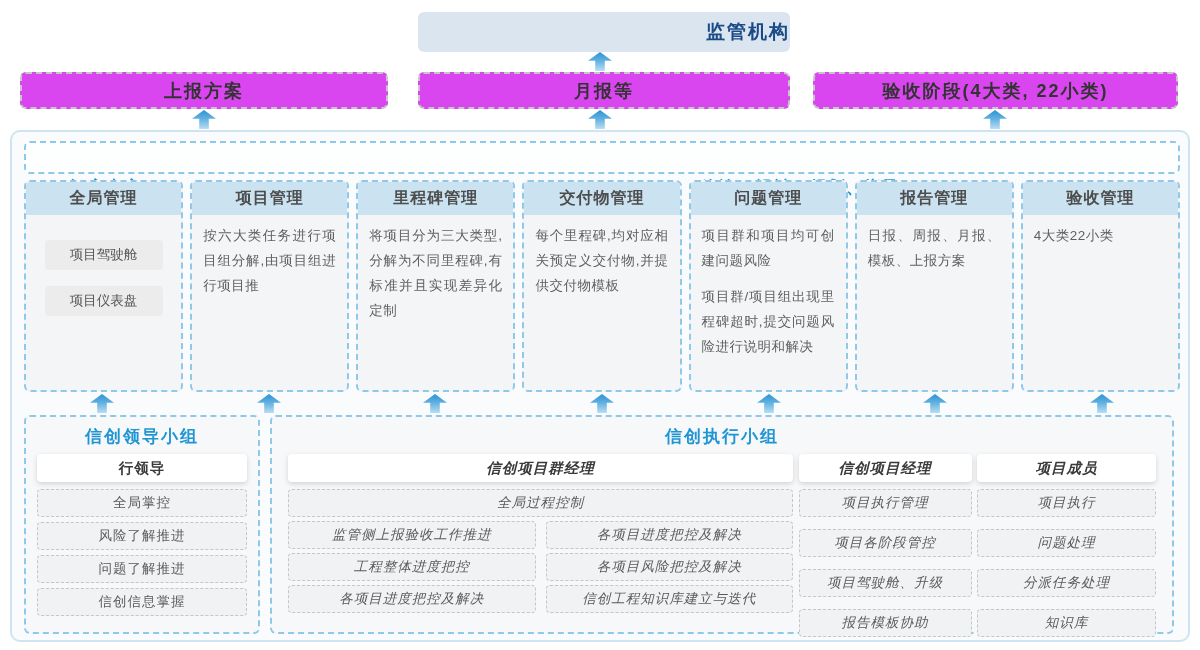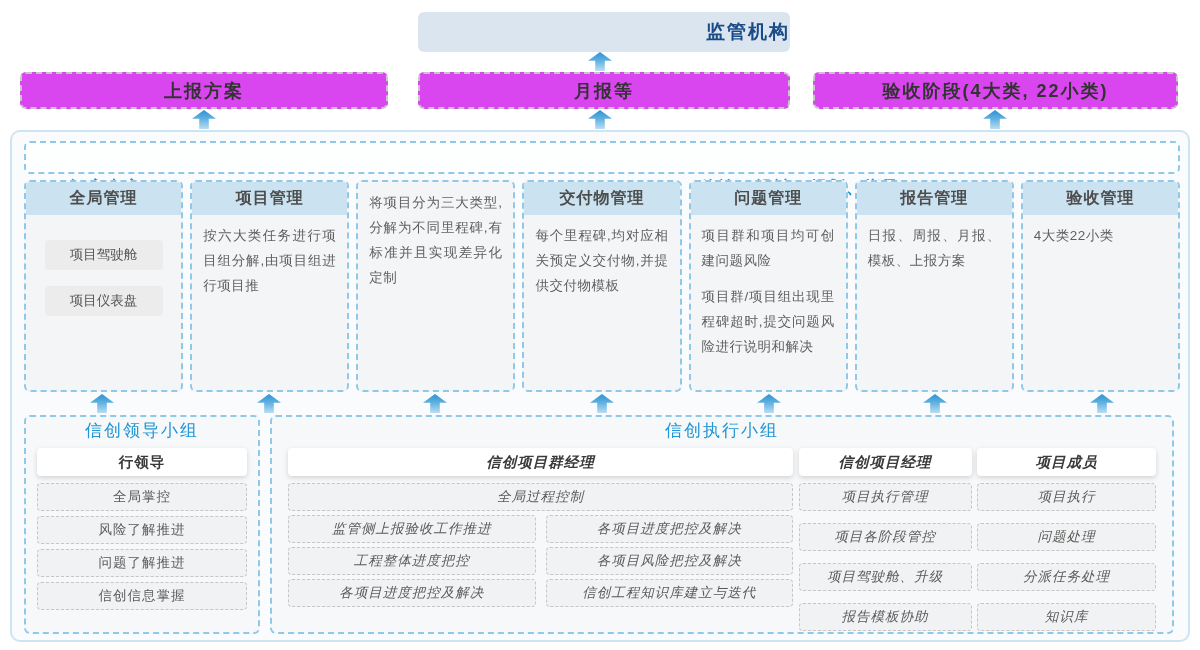--- a/index.html
+++ b/index.html
@@ -68,22 +68,22 @@
     font-size:13.5px; color:#555;
   }
   
   .group{
     position:absolute; top:283px; height:219px;
     background:#f6f8f9; border:2px dashed #90c8e8; border-radius:6px;
   }
   .group.leader{ left:12px;  width:236px; }
   .group.exec{   left:258px; width:904px; }
   .group-title{
-    margin-top:2px; text-align:center;
-    font-size:17px; font-weight:normal; color:#2095d3; letter-spacing:2px;
+    margin-top:8px; text-align:center;
+    font-size:17px; font-weight:bold; color:#2095d3; letter-spacing:2px;
   }
   .pill-white{
     height:28px; background:#ffffff; border-radius:4px;
     box-shadow:0 2px 5px rgba(0,0,0,0.15);
     display:flex; align-items:center; justify-content:center;
     font-size:14.5px; font-weight:bold; color:#3a3a3a; letter-spacing:1px;
   }
   .item{
     height:28px; background:#f1f2f3; border:1px dashed #c6c6c6; border-radius:4px;
     display:flex; align-items:center; justify-content:center;
@@ -151,20 +151,21 @@
       </div>
 
       <div class="col">
         <div class="col-h">项目管理</div>
         <div class="col-b">
           <p>按六大类任务进行项目组分解,由项目组进行项目推</p>
         </div>
       </div>
 
       <div class="col">
+        <div class="col-h">里程碑管理</div>
         <div class="col-b">
           <p>将项目分为三大类型,分解为不同里程碑,有标准并且实现差异化定制</p>
         </div>
       </div>
 
       <div class="col">
         <div class="col-h">交付物管理</div>
         <div class="col-b">
           <p>每个里程碑,均对应相关预定义交付物,并提供交付物模板</p>
         </div>

